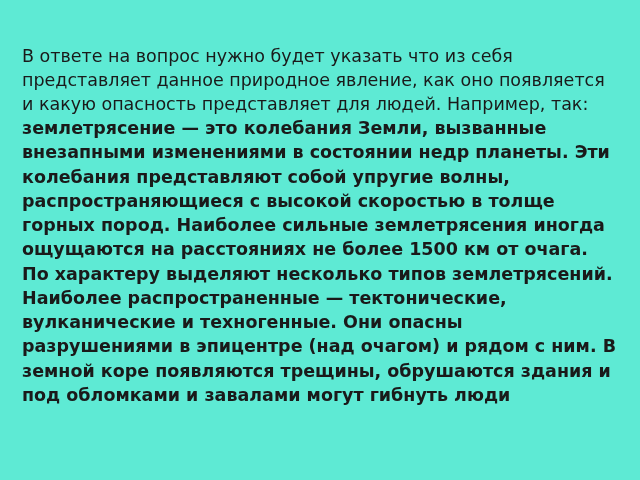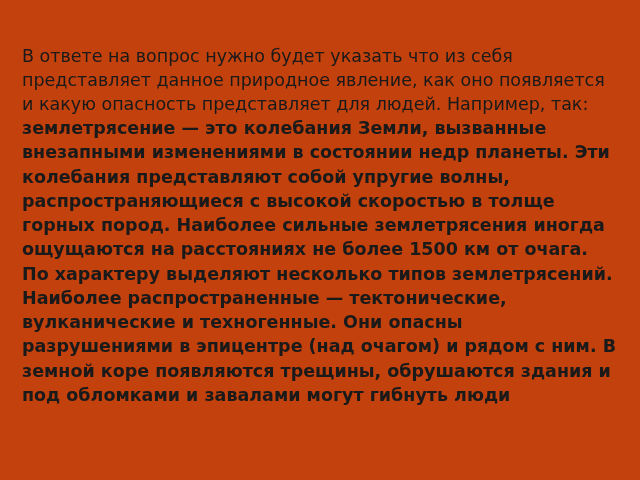--- a/index.html
+++ b/index.html
@@ -11,21 +11,21 @@
     height: 480px;
     background: #ffffff;
     font-family: "DejaVu Sans", "Liberation Sans", sans-serif;
     overflow: hidden;
   }
   .slide {
     box-sizing: border-box;
     width: 640px;
     height: 480px;
     padding: 26px 22px 10px 22px;
-    background: #c2410c;
+    background: #5eead4;
   }
   .body-text {
     font-size: 17.5px;
     line-height: 1.385;
     color: #1a1a1a;
     text-align: left;
     word-wrap: break-word;
   }
   .lead {
     font-weight: normal;

